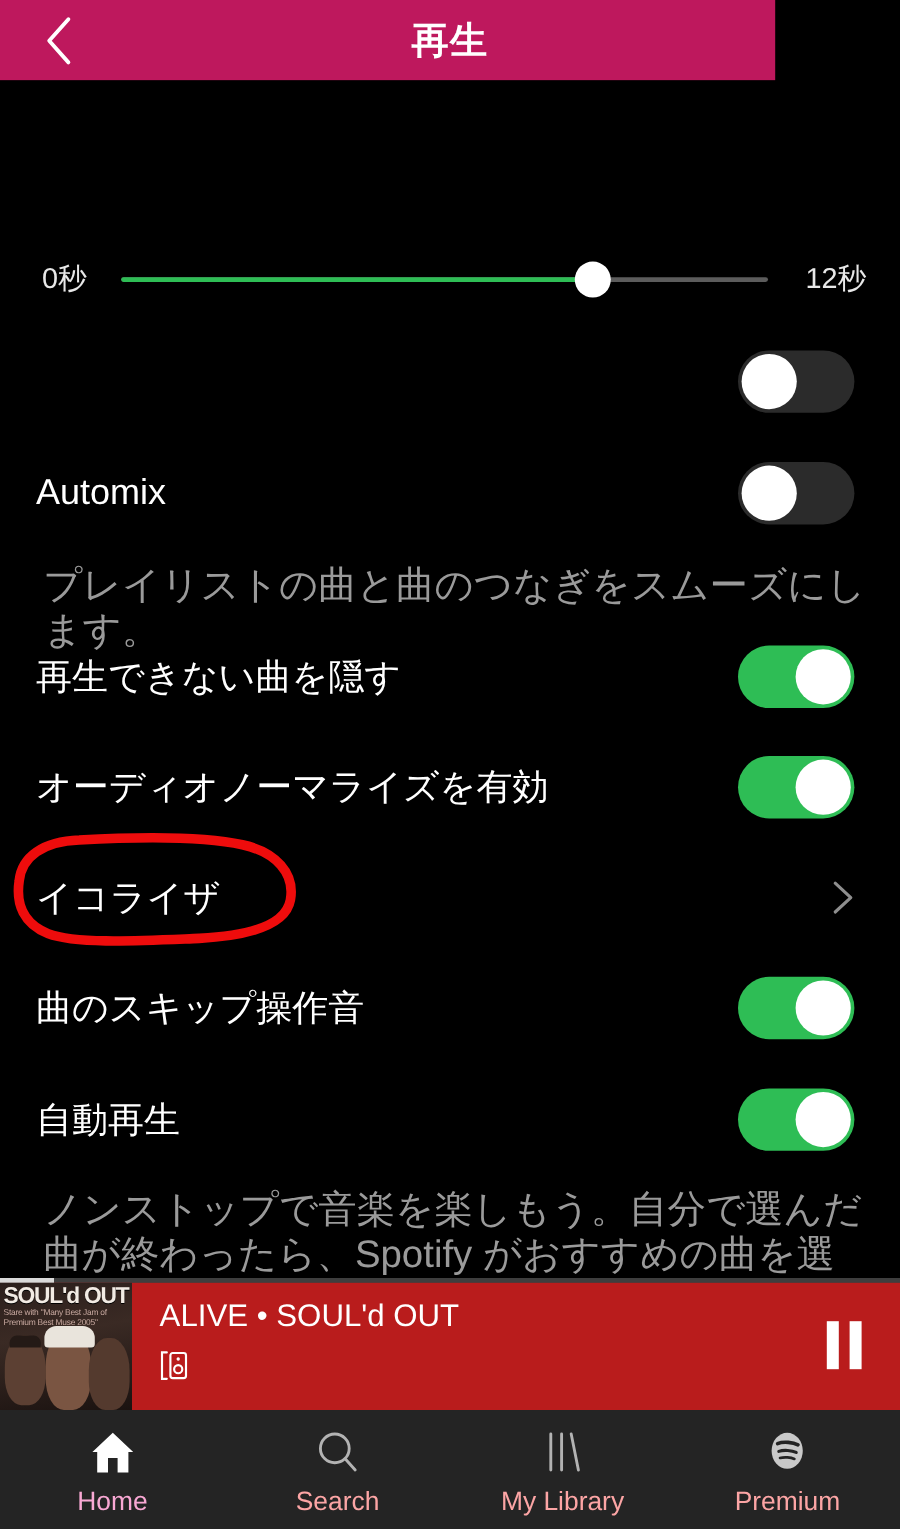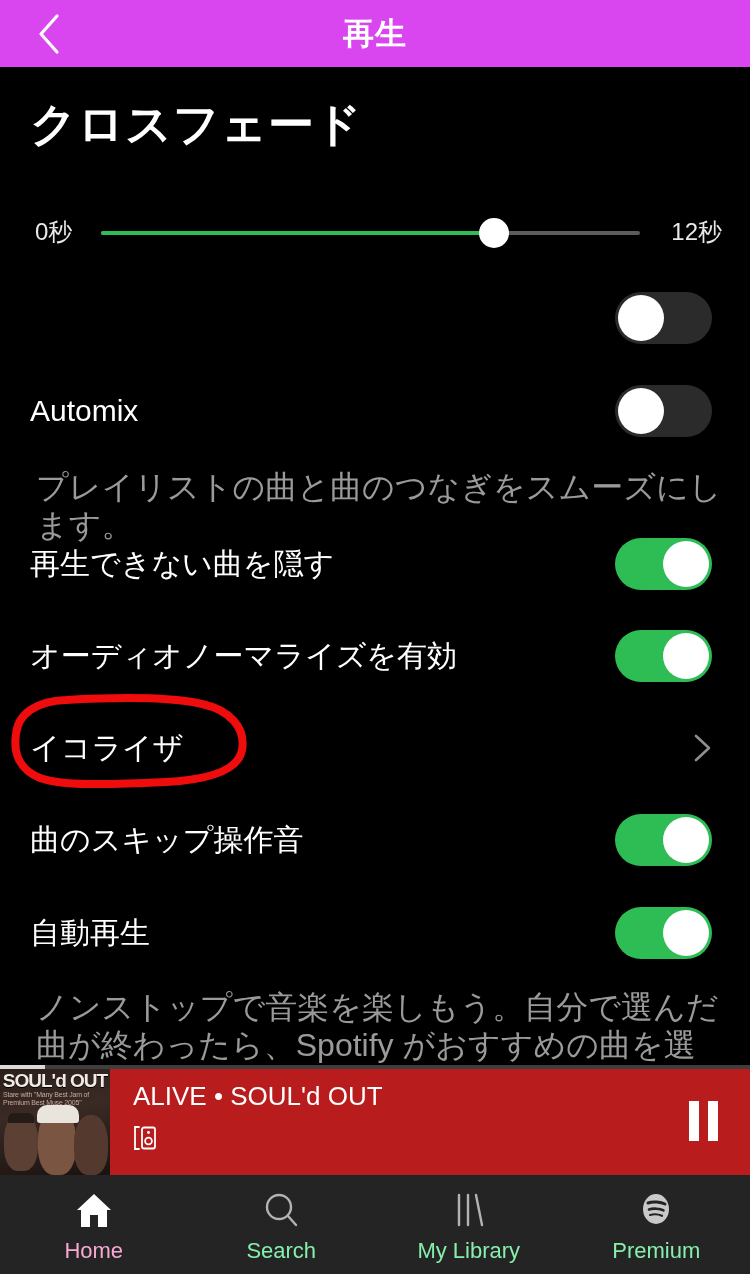--- a/index.html
+++ b/index.html
@@ -12,22 +12,22 @@
   .phone {
     position: relative;
     width: 750px; height: 1274px;
     background: #000;
     overflow: hidden;
   }
 
   
   .header {
     position: absolute; top: 0; left: 0;
-    width: 750px; height: 67px;
-    background: #d946ef;
+    width: 646px; height: 67px;
+    background: #be185d;
   }
   .back-btn {
     position: absolute; left: 18px; top: 0;
     width: 64px; height: 67px;
     display: flex; align-items: center; justify-content: center;
   }
   .back-btn svg { display: block; }
   .header-title {
     position: absolute; left: 0; top: 0;
     width: 750px; height: 67px;
@@ -219,40 +219,39 @@
     display: flex;
   }
   .nav-item {
     flex: 1;
     display: flex; flex-direction: column;
     align-items: center; justify-content: center;
     gap: 9px;
     padding-top: 6px;
   }
   .nav-icon { height: 38px; display: flex; align-items: center; justify-content: center; }
-  .nav-label { font-size: 22px; color: #86efac; }
+  .nav-label { font-size: 22px; color: #fca5a5; }
   .nav-item.active .nav-label { color: #f9a8d4; }
 </style>
 </head>
 <body>
 
 <div class="phone">
 
   <div class="header">
     <div class="back-btn">
       <svg width="28" height="44" viewBox="0 0 28 44">
         <polyline points="21,4 5,22 21,40" fill="none" stroke="#ffffff" stroke-width="3.2" stroke-linecap="round" stroke-linejoin="round"></polyline>
       </svg>
     </div>
     <div class="header-title">再生</div>
   </div>
 
   <div class="content">
 
-    <div class="page-title">クロスフェード</div>
 
     <div class="slider-row">
       <div class="slider-min">0秒</div>
       <div class="slider-track">
         <div class="slider-fill"></div>
         <div class="slider-knob"></div>
       </div>
       <div class="slider-max">12秒</div>
     </div>
 

